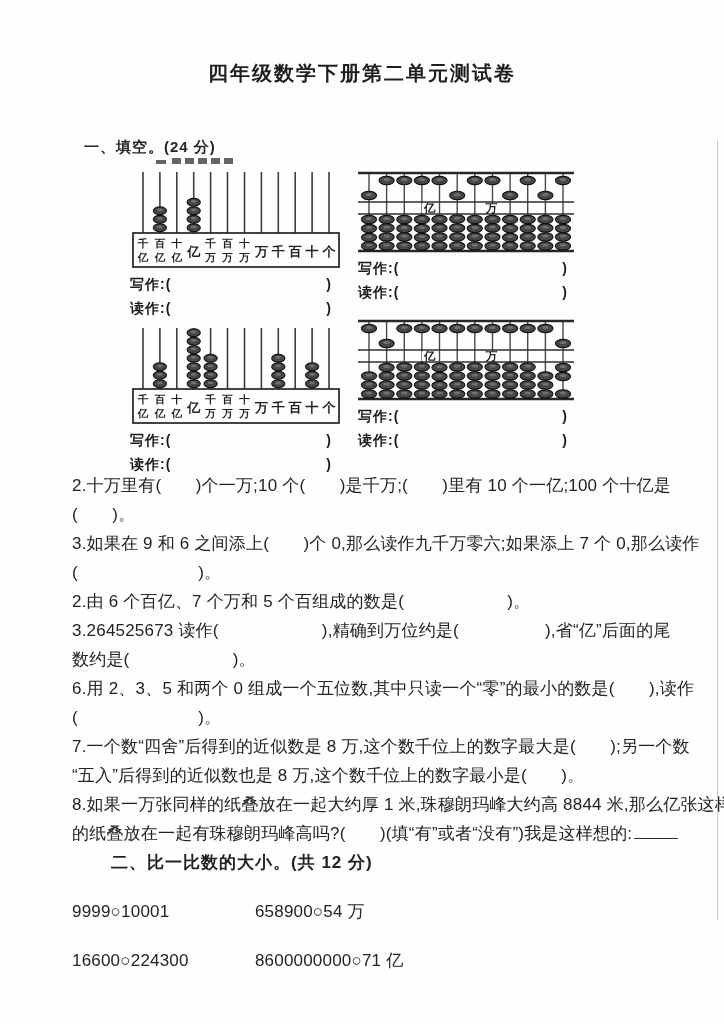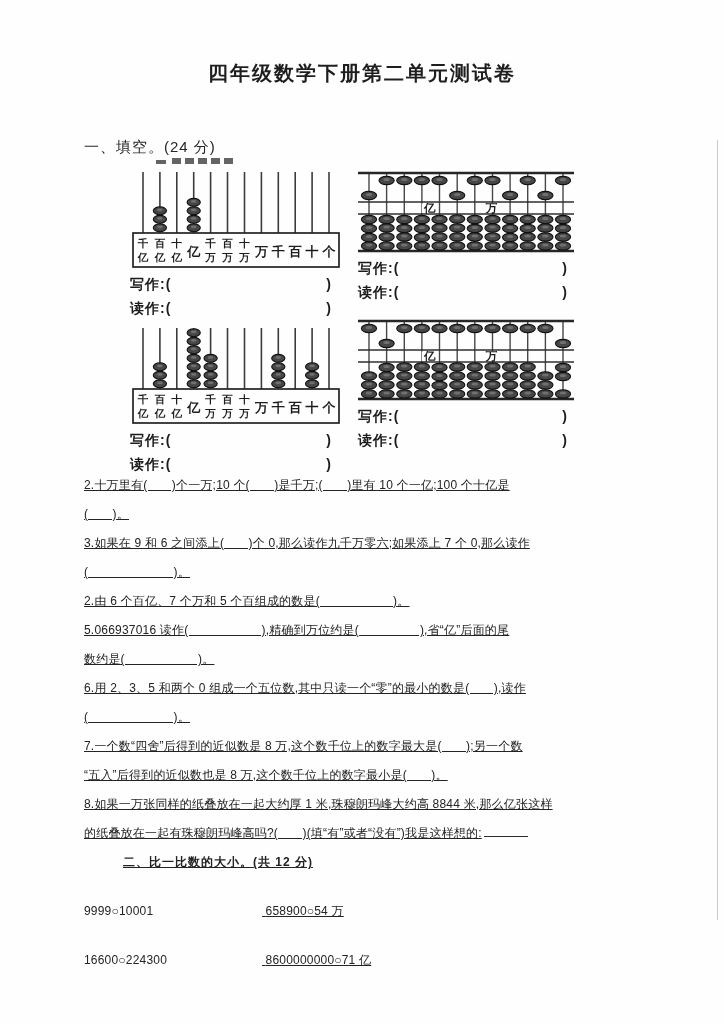--- a/index.html
+++ b/index.html
@@ -1,36 +1,36 @@
 <!DOCTYPE html>
 <html><head>
 <meta charset="utf-8">
 <style>
   html,body{margin:0;padding:0;background:#e8e8e8;}
   .page{position:relative;width:724px;height:1024px;background:#fefefe;margin:0 auto;
         font-family:"Liberation Sans","DejaVu Sans",sans-serif;color:#262626;overflow:hidden;}
   .title{position:absolute;top:60px;left:0;width:100%;text-align:center;margin:0;
          font-family:"Liberation Serif","DejaVu Serif",serif;
          font-size:20px;font-weight:600;letter-spacing:2px;color:#1e1e1e;}
-  .sec1{position:absolute;left:84px;top:138px;font-size:15px;font-weight:400;letter-spacing:1px;}
+  .sec1{position:absolute;left:84px;top:138px;font-size:15px;font-weight:700;letter-spacing:1px;}
   .figs{position:absolute;left:130px;top:157px;display:flex;gap:12px;}
   .col{display:flex;flex-direction:column;}
   .colL{width:214px;}
   .colR{width:224px;padding-top:12px;}
   .fig{line-height:0;}
   .cropped{height:9px;margin:0 0 3px 26px;width:96px;overflow:hidden;position:relative;opacity:.85;}
   .cropped::before{content:"";position:absolute;left:0;top:3px;height:4px;width:10px;background:#4a4a4a;}
   .cropped::after{content:"";position:absolute;left:16px;top:1px;height:6px;width:62px;
                   background:repeating-linear-gradient(90deg,#4a4a4a 0 9px,transparent 9px 13px);}
   .wline{display:flex;justify-content:space-between;height:22px;line-height:22px;
          font-size:14px;font-weight:700;color:#1c1c1c;margin-top:2px;letter-spacing:1px;gap:44px;}
   .colL .wline{width:202px;}
   .colR .wline{width:210px;padding-left:2px;}
   .gapL{height:6px;} .gapR{height:14px;}
-  .qs{position:absolute;left:84px;top:471px;width:566px;font-size:12px;letter-spacing:.2px;color:#232323;text-decoration:underline;}
+  .qs{position:absolute;left:72px;top:471px;width:566px;font-size:17px;letter-spacing:.2px;color:#232323;}
   .ln{height:29px;line-height:29px;white-space:nowrap;}
   .sec{font-weight:600;letter-spacing:1px;margin-left:39px;}
   .ul{display:inline-block;width:44px;border-bottom:1.6px solid #2b2b2b;height:14px;margin-left:2px;}
   .cmp .c1{display:inline-block;width:178px;}
   .cmp{margin-top:20px;}
   .scan-edge{position:absolute;right:6px;top:140px;height:780px;width:1px;background:#c9c9c9;}
 </style>
 </head>
 <body>
 
@@ -480,21 +480,21 @@
       </div>
     </div>
   </div>
 
   <div class="qs">
     <div class="ln">2.十万里有(　　)个一万;10 个(　　)是千万;(　　)里有 10 个一亿;100 个十亿是</div>
     <div class="ln">(　　)。</div>
     <div class="ln">3.如果在 9 和 6 之间添上(　　)个 0,那么读作九千万零六;如果添上 7 个 0,那么读作</div>
     <div class="ln">(　　　　　　　)。</div>
     <div class="ln">2.由 6 个百亿、7 个万和 5 个百组成的数是(　　　　　　)。</div>
-    <div class="ln">5.066937016 读作(　　　　　　),精确到万位约是(　　　　　),省“亿”后面的尾</div>
+    <div class="ln">3.264525673 读作(　　　　　　),精确到万位约是(　　　　　),省“亿”后面的尾</div>
     <div class="ln">数约是(　　　　　　)。</div>
     <div class="ln">6.用 2、3、5 和两个 0 组成一个五位数,其中只读一个“零”的最小的数是(　　),读作</div>
     <div class="ln">(　　　　　　　)。</div>
     <div class="ln">7.一个数“四舍”后得到的近似数是 8 万,这个数千位上的数字最大是(　　);另一个数</div>
     <div class="ln">“五入”后得到的近似数也是 8 万,这个数千位上的数字最小是(　　)。</div>
     <div class="ln">8.如果一万张同样的纸叠放在一起大约厚 1 米,珠穆朗玛峰大约高 8844 米,那么亿张这样</div>
     <div class="ln">
       <span>的纸叠放在一起有珠穆朗玛峰高吗?(　　)(填“有”或者“没有”)我是这样想的:</span><span class="ul"></span>
     </div>
     <div class="ln sec">二、比一比数的大小。(共 12 分)</div>

